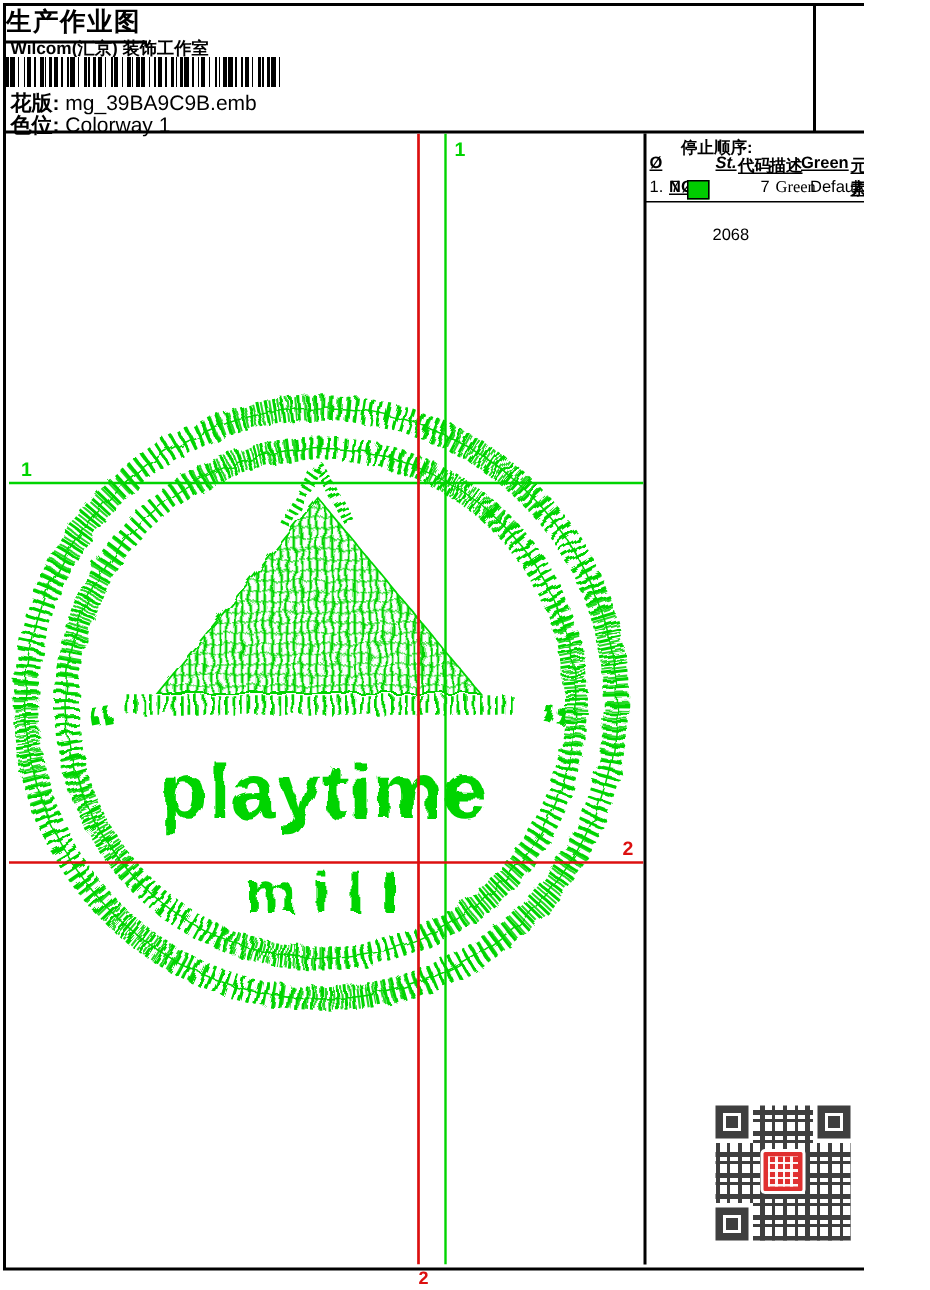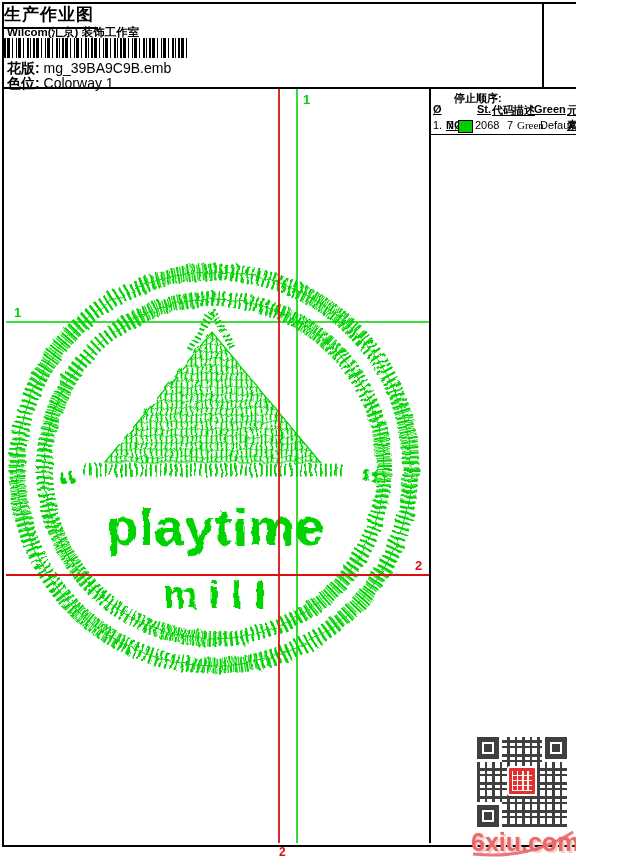--- a/index.html
+++ b/index.html
@@ -71,31 +71,31 @@
   </div>
 
 
   <div class="abs vline" style="left:542px;top:2px;height:86px;"></div>
   <div class="abs hline" style="left:2px;top:87px;width:613px;"></div>
   <div class="abs vline" style="left:429px;top:89px;height:754px;"></div>
 
   <div class="abs stop-title">停止顺序:</div>
   <div class="abs th" style="left:433px;">Ø</div>
   <div class="abs th" style="left:446px;margin-top:16px;">NØ</div>
-  <div class="abs th" style="left:477px;">St.</div>
+  <div class="abs th" style="left:477px;font-style:italic;">St.</div>
   <div class="abs th" style="left:492px;">代码</div>
   <div class="abs th" style="left:513px;">描述</div>
   <div class="abs th" style="left:534px;">Green</div>
   <div class="abs th" style="left:567px;">元素</div>
 
   <div>
     <div class="abs td" style="left:433px;">1.</div>
     <div class="abs td" style="left:447px;">7</div>
     <div class="abs swatch"></div>
-    <div class="abs td" style="left:475px;">2068</div>
+    <div class="abs td" style="left:475px;margin-top:32px;">2068</div>
     <div class="abs td" style="left:507px;">7</div>
     <div class="abs td" style="left:517px;font-family:Liberation Serif, serif;">Green</div>
     <div class="abs td" style="left:540px;">Default</div>
   </div>
   <div class="abs hline thin" style="left:430px;top:134px;width:185px;"></div>
 
   <svg class="abs design" width="425" height="754" viewBox="0 0 425 754">
     <defs>
       <filter id="rough" x="-15%" y="-15%" width="130%" height="130%">
         <feTurbulence type="fractalNoise" baseFrequency="0.09" numOctaves="2" result="n"></feTurbulence>
@@ -145,20 +145,14 @@
 
   <div class="abs end-label-bottom">2</div>
 
   <div class="abs qr">
     <div class="finder f-tl"></div>
     <div class="finder f-tr"></div>
     <div class="finder f-bl"></div>
     <div class="qr-logo"></div>
   </div>
 
-  <div class="abs wm">
-    <div class="wm-text">6xiu.com</div>
-    <svg width="110" height="30" style="position:absolute;left:0;top:0;">
-      <path d="M4,26 Q60,32 104,4" fill="none" stroke="var(--brand-pink)" stroke-width="3" opacity="0.9"></path>
-    </svg>
-  </div>
 
 </div>
 
 </body></html>

